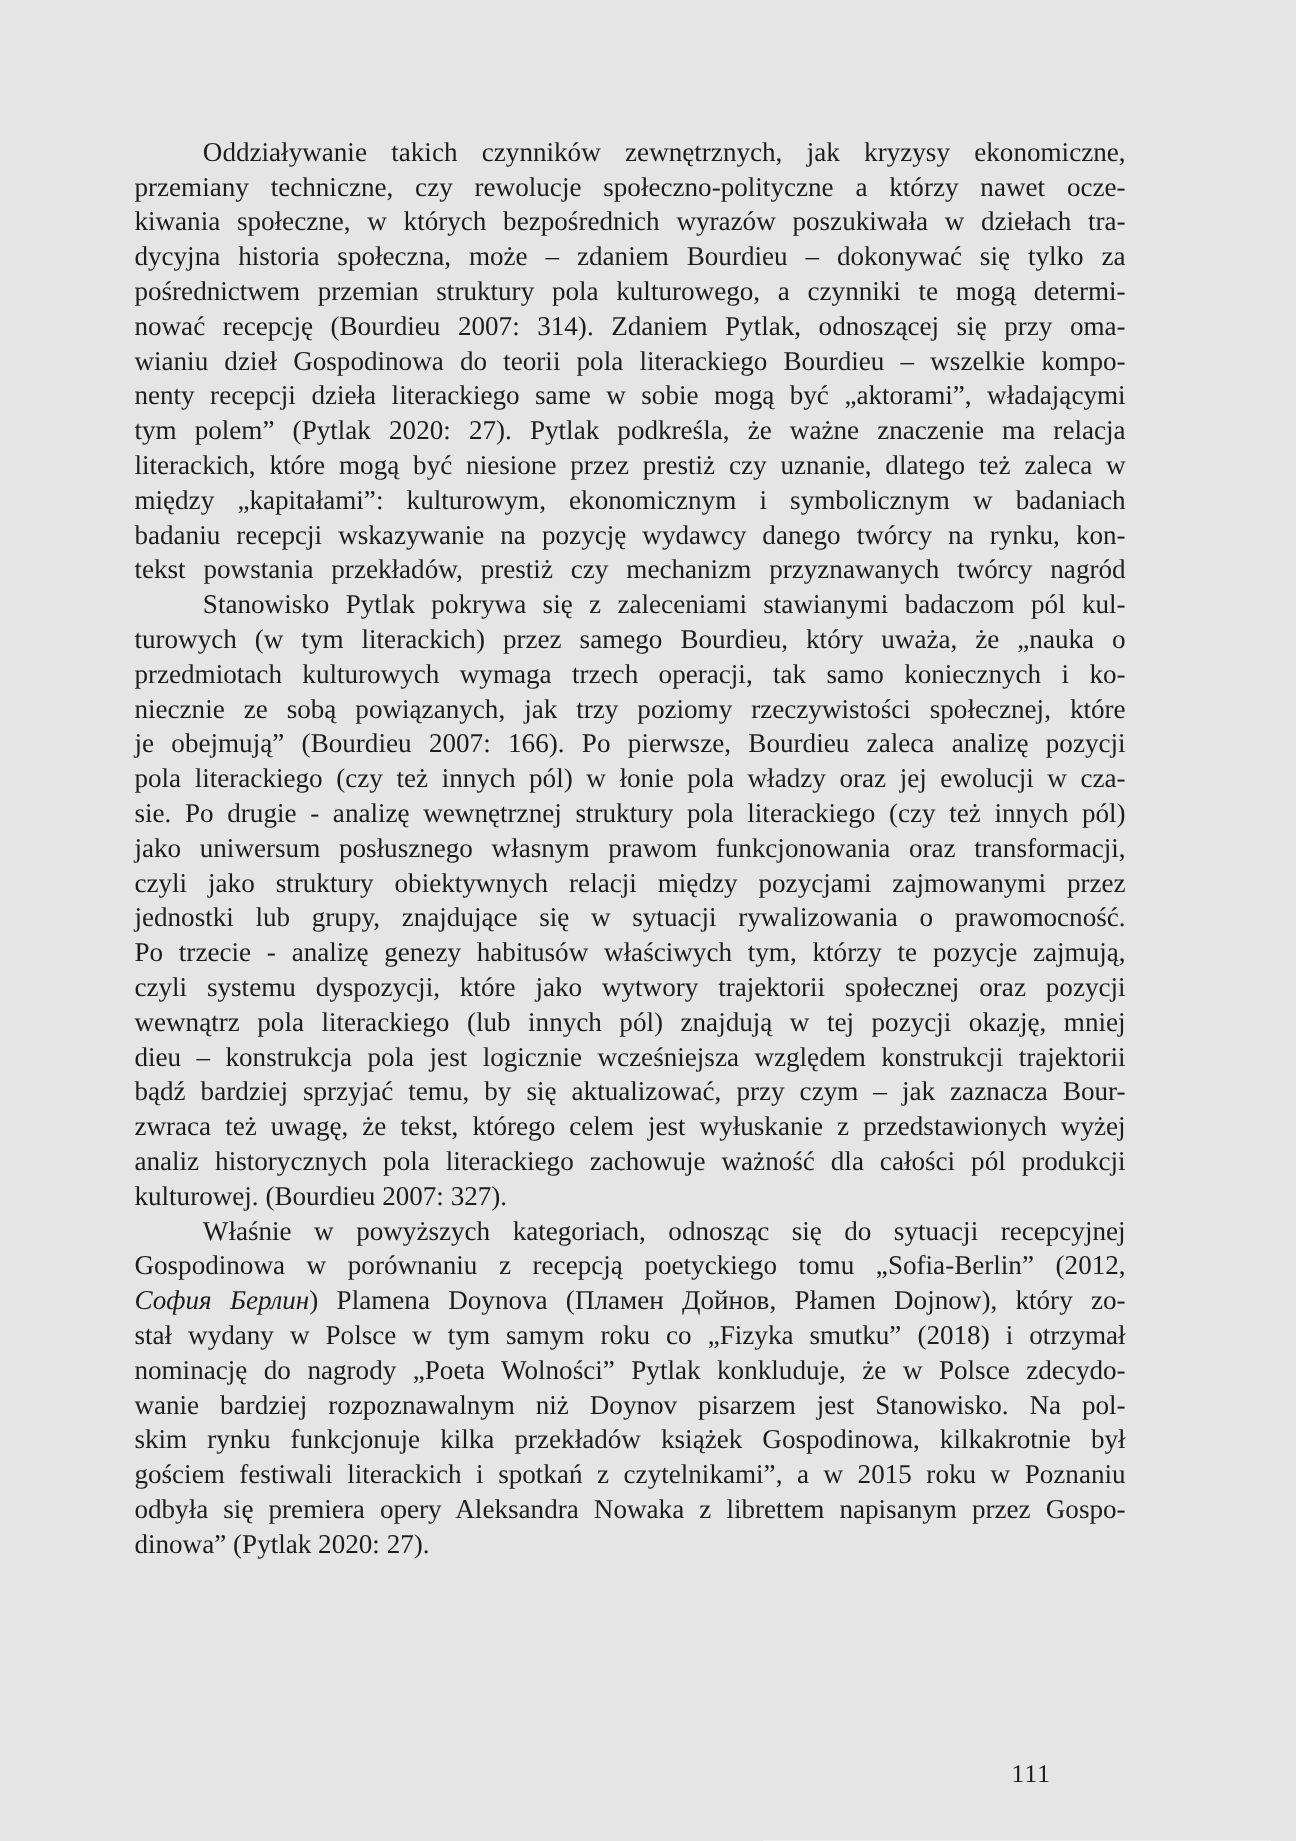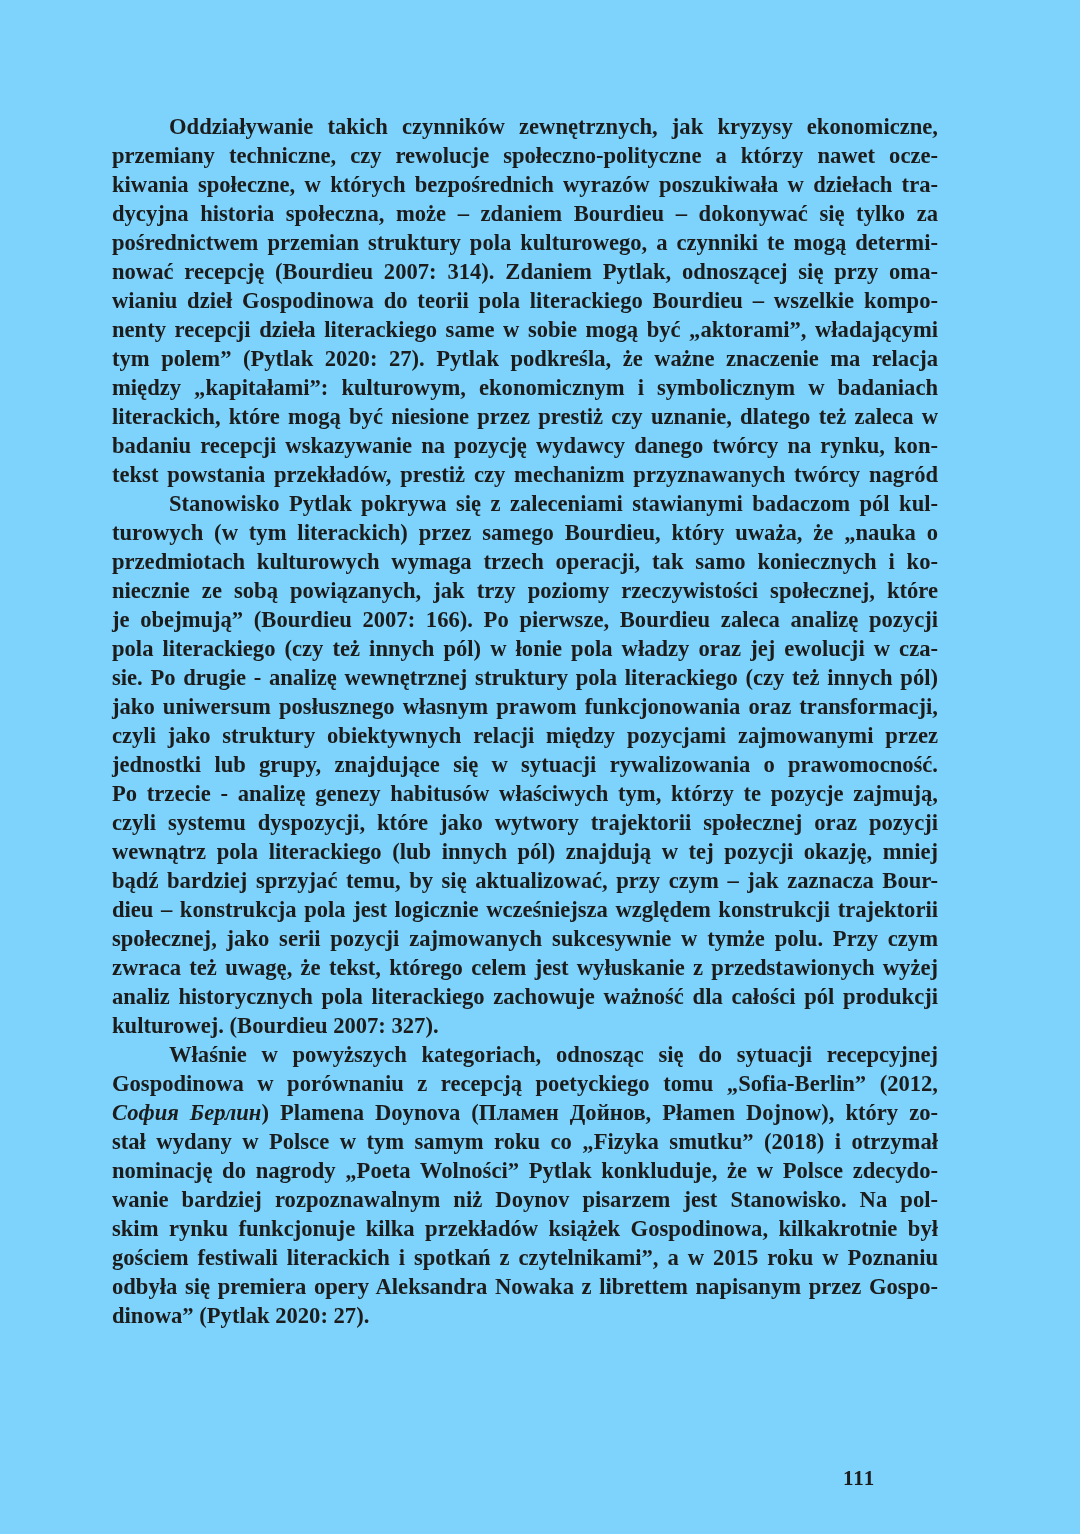--- a/index.html
+++ b/index.html
@@ -5,23 +5,22 @@
   * { margin: 0; padding: 0; box-sizing: border-box; }
   html, body {
     width: 1080px; height: 1534px;
     background: #fefefe;
     overflow: hidden;
     font-family: "Liberation Serif", "DejaVu Serif", serif;
   }
   .page {
     position: relative;
     width: 1080px; height: 1534px;
-    background: #7dd3fc;
+    background: #e5e5e5;
     color: #1c1c1c;
-    font-weight: bold;
   }
   .page-text {
     position: absolute;
     left: 112px; top: 112px;
     width: 826px;
     font-size: 22.6px;
     line-height: 29px;
     color: #1c1c1c;
   }
   .paragraph { margin: 0; }
@@ -54,42 +53,41 @@
       <div class="paragraph">
         <div class="line line-indent"><span>Oddziaływanie takich czynników zewnętrznych, jak kryzysy ekonomiczne,</span></div>
         <div class="line"><span>przemiany techniczne, czy rewolucje społeczno-polityczne a którzy nawet ocze-</span></div>
         <div class="line"><span>kiwania społeczne, w których bezpośrednich wyrazów poszukiwała w dziełach tra-</span></div>
         <div class="line"><span>dycyjna historia społeczna, może – zdaniem Bourdieu – dokonywać się tylko za</span></div>
         <div class="line"><span>pośrednictwem przemian struktury pola kulturowego, a czynniki te mogą determi-</span></div>
         <div class="line"><span>nować recepcję (Bourdieu 2007: 314). Zdaniem Pytlak, odnoszącej się przy oma-</span></div>
         <div class="line"><span>wianiu dzieł Gospodinowa do teorii pola literackiego Bourdieu – wszelkie kompo-</span></div>
         <div class="line"><span>nenty recepcji dzieła literackiego same w sobie mogą być „aktorami”, władającymi</span></div>
         <div class="line"><span>tym polem” (Pytlak 2020: 27). Pytlak podkreśla, że ważne znaczenie ma relacja</span></div>
+        <div class="line"><span>literackich, które mogą być niesione przez prestiż czy uznanie, dlatego też zaleca w</span></div>
         <div class="line"><span>między „kapitałami”: kulturowym, ekonomicznym i symbolicznym w badaniach</span></div>
-        <div class="line"><span>literackich, które mogą być niesione przez prestiż czy uznanie, dlatego też zaleca w</span></div>
         <div class="line"><span>badaniu recepcji wskazywanie na pozycję wydawcy danego twórcy na rynku, kon-</span></div>
         <div class="line"><span>tekst powstania przekładów, prestiż czy mechanizm przyznawanych twórcy nagród</span></div>
       </div>
       <div class="paragraph">
         <div class="line line-indent"><span>Stanowisko Pytlak pokrywa się z zaleceniami stawianymi badaczom pól kul-</span></div>
         <div class="line"><span>turowych (w tym literackich) przez samego Bourdieu, który uważa, że „nauka o</span></div>
         <div class="line"><span>przedmiotach kulturowych wymaga trzech operacji, tak samo koniecznych i ko-</span></div>
         <div class="line"><span>niecznie ze sobą powiązanych, jak trzy poziomy rzeczywistości społecznej, które</span></div>
         <div class="line"><span>je obejmują” (Bourdieu 2007: 166). Po pierwsze, Bourdieu zaleca analizę pozycji</span></div>
         <div class="line"><span>pola literackiego (czy też innych pól) w łonie pola władzy oraz jej ewolucji w cza-</span></div>
         <div class="line"><span>sie. Po drugie - analizę wewnętrznej struktury pola literackiego (czy też innych pól)</span></div>
         <div class="line"><span>jako uniwersum posłusznego własnym prawom funkcjonowania oraz transformacji,</span></div>
         <div class="line"><span>czyli jako struktury obiektywnych relacji między pozycjami zajmowanymi przez</span></div>
         <div class="line"><span>jednostki lub grupy, znajdujące się w sytuacji rywalizowania o prawomocność.</span></div>
         <div class="line"><span>Po trzecie - analizę genezy habitusów właściwych tym, którzy te pozycje zajmują,</span></div>
         <div class="line"><span>czyli systemu dyspozycji, które jako wytwory trajektorii społecznej oraz pozycji</span></div>
         <div class="line"><span>wewnątrz pola literackiego (lub innych pól) znajdują w tej pozycji okazję, mniej</span></div>
+        <div class="line"><span>dieu – konstrukcja pola jest logicznie wcześniejsza względem konstrukcji trajektorii</span></div>
         <div class="line"><span>bądź bardziej sprzyjać temu, by się aktualizować, przy czym – jak zaznacza Bour-</span></div>
-        <div class="line"><span>dieu – konstrukcja pola jest logicznie wcześniejsza względem konstrukcji trajektorii</span></div>
-        <div class="line"><span>społecznej, jako serii pozycji zajmowanych sukcesywnie w tymże polu. Przy czym</span></div>
         <div class="line"><span>zwraca też uwagę, że tekst, którego celem jest wyłuskanie z przedstawionych wyżej</span></div>
         <div class="line"><span>analiz historycznych pola literackiego zachowuje ważność dla całości pól produkcji</span></div>
         <div class="line line-last"><span>kulturowej. (Bourdieu 2007: 327).</span></div>
       </div>
       <div class="paragraph">
         <div class="line line-indent"><span>Właśnie w powyższych kategoriach, odnosząc się do sytuacji recepcyjnej</span></div>
         <div class="line"><span>Gospodinowa w porównaniu z recepcją poetyckiego tomu „Sofia-Berlin” (2012,</span></div>
         <div class="line"><i>София Берлин</i><span>) Plamena Doynova (Пламен Дойнов, Płamen Dojnow), który zo-</span></div>
         <div class="line"><span>stał wydany w Polsce w tym samym roku co „Fizyka smutku” (2018) i otrzymał</span></div>
         <div class="line"><span>nominację do nagrody „Poeta Wolności” Pytlak konkluduje, że w Polsce zdecydo-</span></div>

